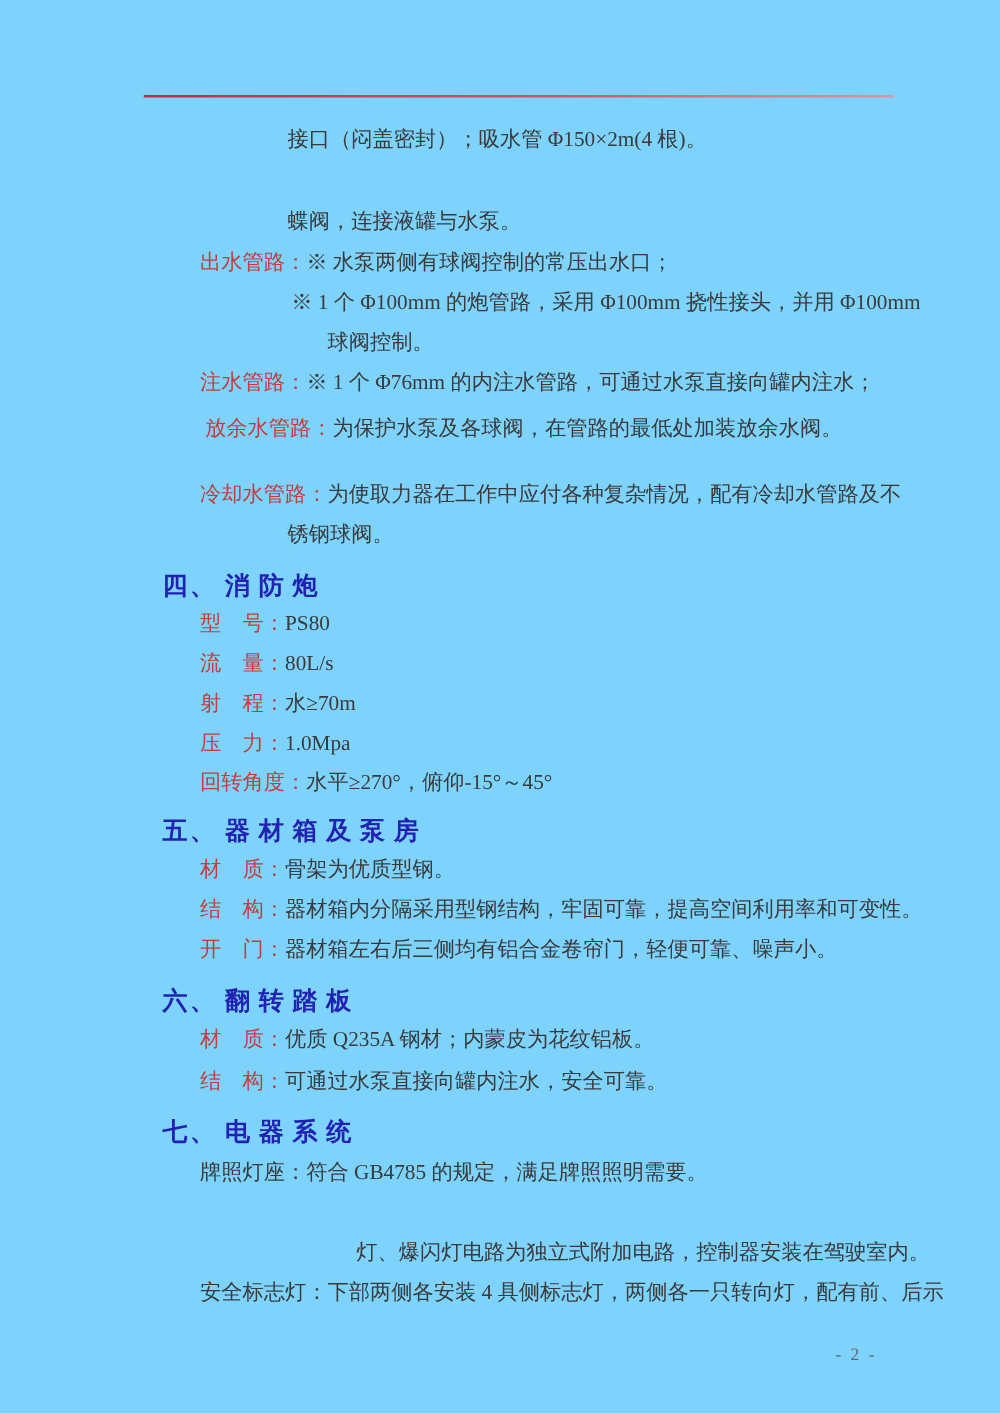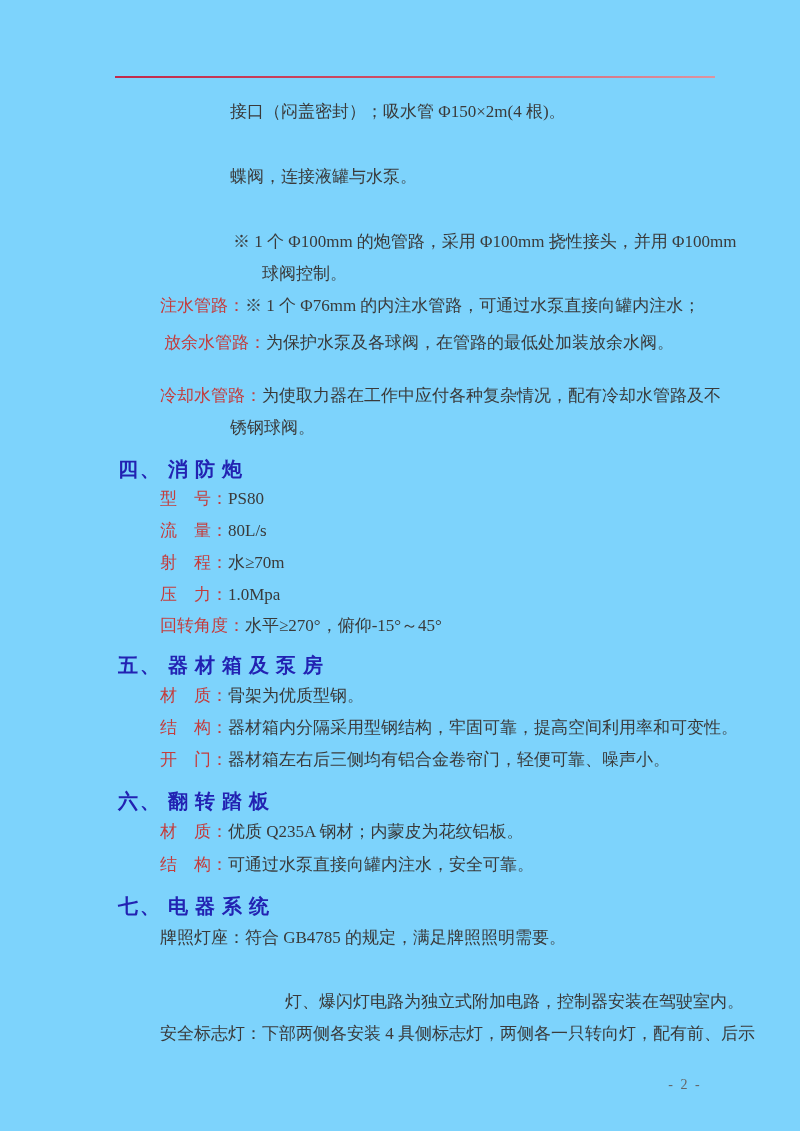--- a/index.html
+++ b/index.html
@@ -28,20 +28,21 @@
   }
   .lbl { color: #c43c3c; }
   .lbl-dark { color: #3a3a3a; }
   .heading {
     position: absolute;
     white-space: nowrap;
     color: #2222b2;
     font-weight: bold;
     font-size: 20px;
     line-height: 24px;
+    margin-left: 12px;
   }
   .heading .num { margin-right: 6px; letter-spacing: 2px; }
   .heading .title { letter-spacing: 7px; }
   .pagenum {
     position: absolute;
     top: 1076px;
     left: 630px;
     width: 110px;
     text-align: center;
     color: #666666;
@@ -54,20 +55,21 @@
 <body>
 
 <div class="page">
 
   <div class="rule"></div>
 
   <div class="line" style="left:230px; top:101px">接口（闷盖密封）；吸水管 Φ150×2m(4 根)。</div>
 
   <div class="line" style="left:230px; top:166px">蝶阀，连接液罐与水泵。</div>
 
+  <div class="line" style="left:160px; top:199px"><span class="lbl">出水管路：</span><span>※ 水泵两侧有球阀控制的常压出水口；</span></div>
   <div class="line" style="left:233px; top:231px">※ 1 个 Φ100mm 的炮管路，采用 Φ100mm 挠性接头，并用 Φ100mm</div>
   <div class="line" style="left:262px; top:263px">球阀控制。</div>
 
   <div class="line" style="left:160px; top:295px"><span class="lbl">注水管路：</span><span>※ 1 个 Φ76mm 的内注水管路，可通过水泵直接向罐内注水；</span></div>
 
   <div class="line" style="left:164px; top:332px"><span class="lbl">放余水管路：</span><span>为保护水泵及各球阀，在管路的最低处加装放余水阀。</span></div>
 
   <div class="line" style="left:160px; top:385px"><span class="lbl">冷却水管路：</span><span>为使取力器在工作中应付各种复杂情况，配有冷却水管路及不</span></div>
   <div class="line" style="left:230px; top:417px">锈钢球阀。</div>
 

